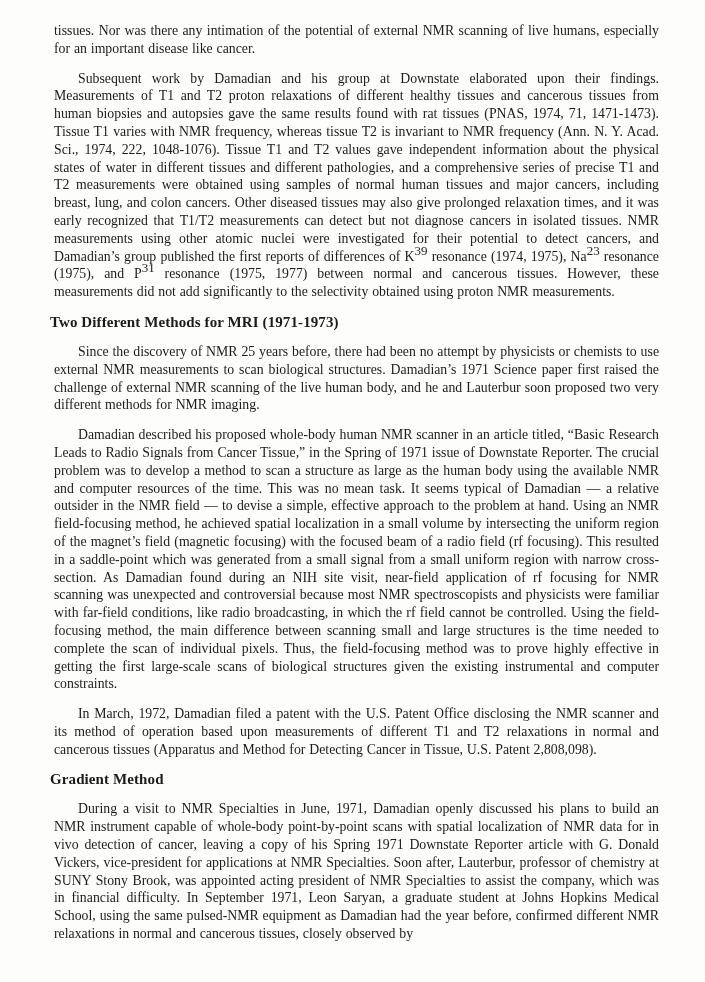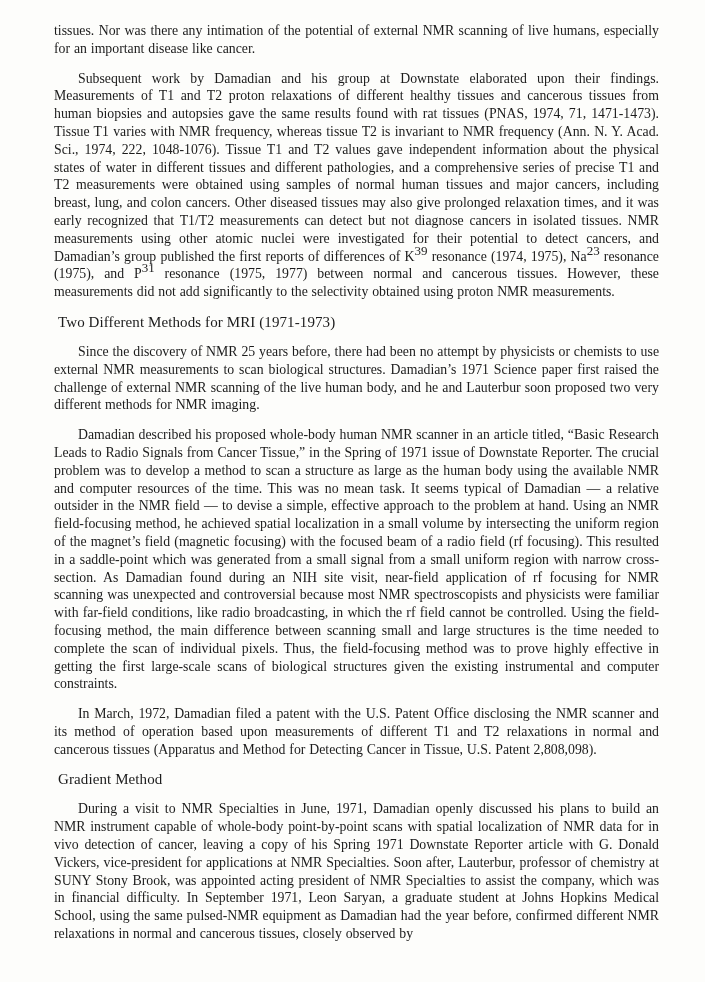--- a/index.html
+++ b/index.html
@@ -30,22 +30,22 @@
     text-align: justify;
     text-indent: 24px;
     word-spacing: 0.4px;
   }
   .para.noindent {
     text-indent: 0;
   }
   .heading {
     font-size: 15px;
     line-height: 18px;
-    font-weight: normal;
-    margin: 11px 0 3px 16px;
+    font-weight: bold;
+    margin: 11px 0 3px 8px;
     letter-spacing: 0.1px;
   }
   .it {
   }
   .text-block sup {
     font-size: 13px;
     line-height: 0;
     vertical-align: super;
   }
   .footer {

